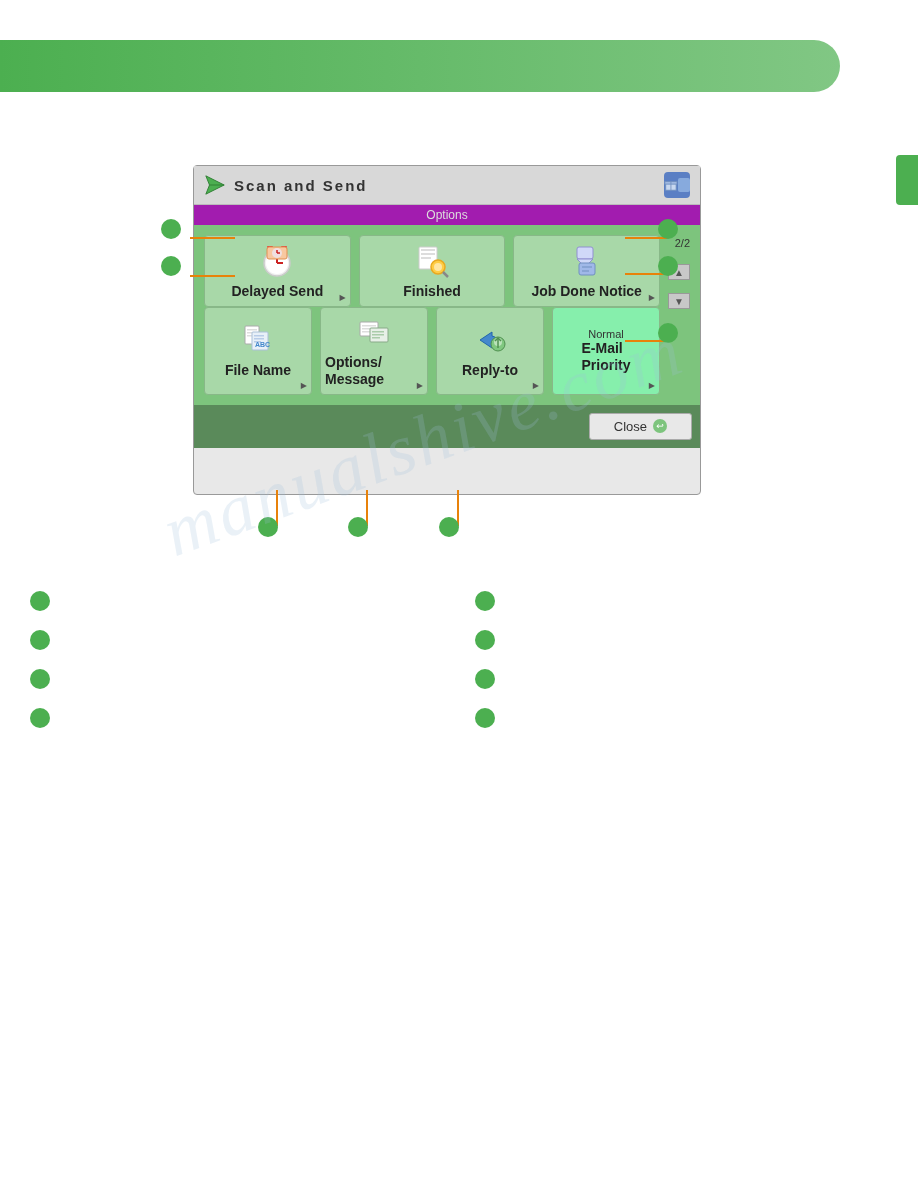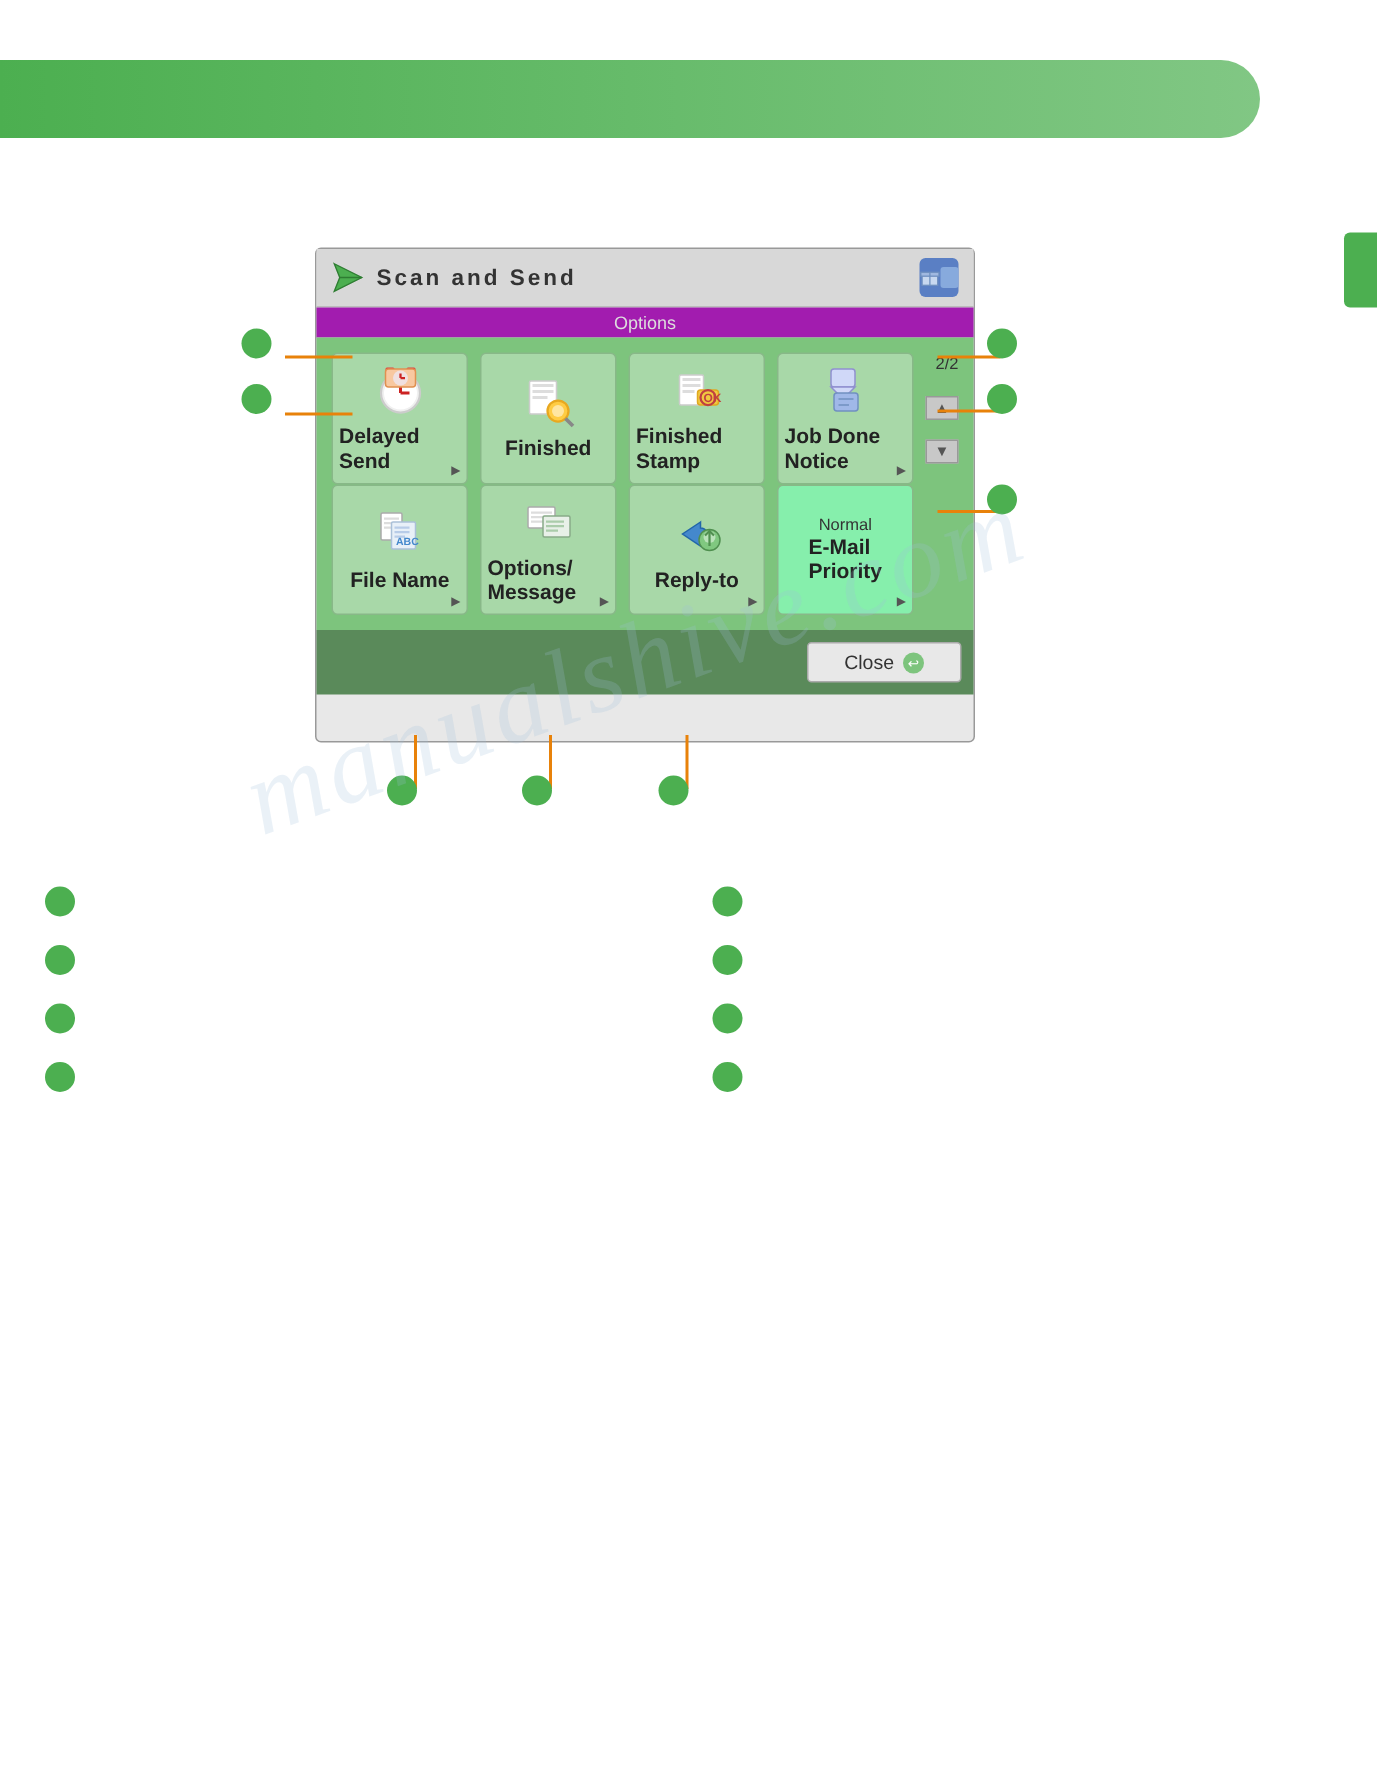--- a/index.html
+++ b/index.html
@@ -31,22 +31,22 @@
       width: 22px;
       height: 50px;
       background: #4caf50;
       border-radius: 4px 0 0 4px;
     }
 
     
     .dialog {
       position: absolute;
       top: 165px;
-      left: 210px;
-      width: 440px;
+      left: 193px;
+      width: 508px;
       height: 330px;
       background: #e8e8e8;
       border: 1px solid #999;
       border-radius: 4px;
     }
 
     .dialog-titlebar {
       display: flex;
       align-items: center;
       justify-content: space-between;
@@ -359,32 +359,20 @@
               <rect x="7" y="6" width="14" height="2" fill="#ddd"></rect>
               <rect x="7" y="10" width="14" height="2" fill="#ddd"></rect>
               <rect x="7" y="14" width="10" height="2" fill="#ddd"></rect>
               <circle cx="24" cy="24" r="7" fill="#ffcc44" stroke="#e8a820" stroke-width="1.5"></circle>
               <circle cx="24" cy="24" r="4" fill="white" opacity="0.5"></circle>
               <line x1="29" y1="29" x2="34" y2="34" stroke="#888" stroke-width="2.5"></line>
             </svg>
             <span class="btn-label">Finished</span>
           </div>
 
-          <div class="option-btn">
-            <svg class="btn-icon" viewBox="0 0 36 36">
-              <rect x="6" y="8" width="16" height="20" rx="1" fill="white" stroke="#ccc" stroke-width="1"></rect>
-              <rect x="8" y="10" width="12" height="2" fill="#ddd"></rect>
-              <rect x="8" y="14" width="12" height="2" fill="#ddd"></rect>
-              <rect x="8" y="18" width="8" height="2" fill="#ddd"></rect>
-              <rect x="18" y="18" width="14" height="10" rx="2" fill="#f0c840" stroke="#e0a820" stroke-width="1"></rect>
-              <text x="22" y="26" font-size="8" fill="#c04040" font-weight="bold" font-family="Arial">OK</text>
-              <ellipse cx="25" cy="23" rx="5" ry="5" fill="none" stroke="#c04040" stroke-width="1.5"></ellipse>
-            </svg>
-            <span class="btn-label">Finished Stamp</span>
-          </div>
 
           <div class="option-btn">
             <svg class="btn-icon" viewBox="0 0 36 36">
               <rect x="8" y="4" width="16" height="12" rx="2" fill="#d0d8f8" stroke="#9090d0" stroke-width="1"></rect>
               <polygon points="8,16 24,16 16,24" fill="#d0d8f8" stroke="#9090d0" stroke-width="1"></polygon>
               <rect x="10" y="20" width="16" height="12" rx="2" fill="#a0b8e8" stroke="#7090c0" stroke-width="1"></rect>
               <line x1="13" y1="24" x2="23" y2="24" stroke="#7090c0" stroke-width="1"></line>
               <line x1="13" y1="28" x2="20" y2="28" stroke="#7090c0" stroke-width="1"></line>
             </svg>
             <span class="btn-label">Job Done Notice</span>

